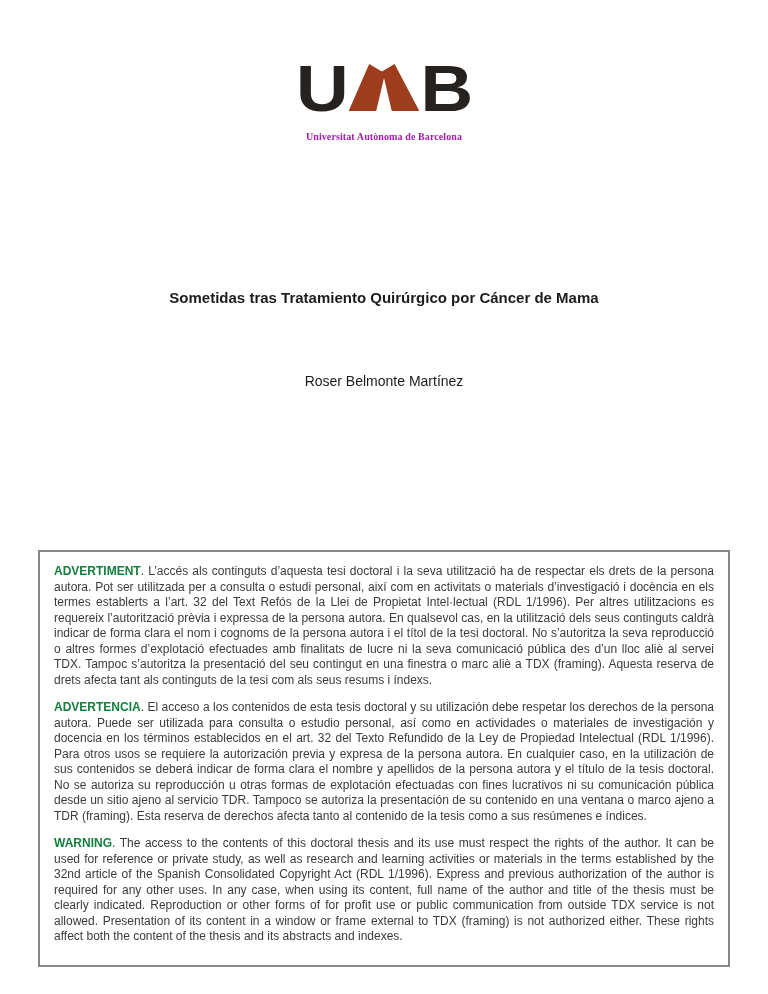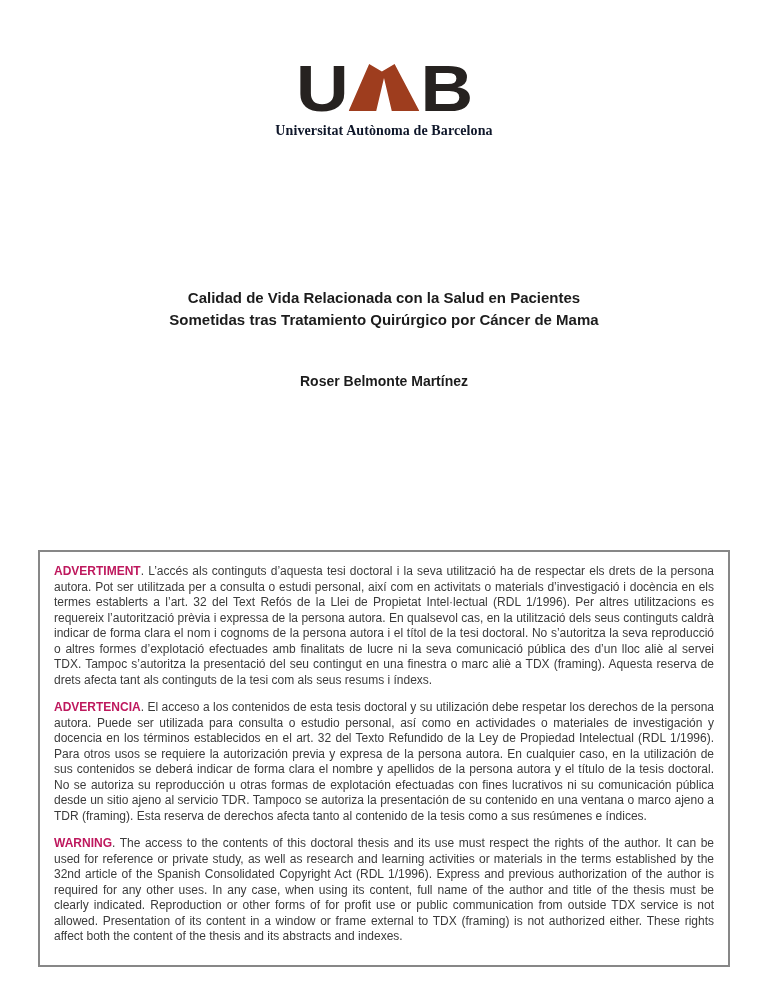--- a/index.html
+++ b/index.html
@@ -39,25 +39,25 @@
     line-height: 47px;
     color: #262220;
     letter-spacing: -1px;
   }
   .uab-letters svg {
     width: 62px;
     height: 47px;
     margin: 0 1px;
   }
   .wordmark {
-    margin-top: 10px;
+    margin-top: 18px;
     font-family: "Liberation Serif", serif;
     font-weight: bold;
-    font-size: 14px;
-    color: #0f172a;
+    font-size: 10px;
+    color: #a21caf;
     letter-spacing: 0.1px;
   }
 
   
   .title {
     position: absolute;
     top: 287px;
     left: 0;
     right: 0;
     text-align: center;
@@ -66,21 +66,21 @@
     line-height: 22px;
     color: #1c1c1c;
   }
   .author {
     position: absolute;
     top: 373px;
     left: 0;
     right: 0;
     text-align: center;
     font-size: 14px;
-    font-weight: bold;
+    font-weight: normal;
     color: #1c1c1c;
   }
 
   
   .notice-box {
     position: absolute;
     top: 550px;
     left: 38px;
     width: 692px;
     min-height: 410px;
@@ -93,41 +93,40 @@
     margin: 0 0 12px 0;
     font-size: 12px;
     line-height: 15.5px;
     text-align: justify;
     color: #3b3b3b;
   }
   .notice-box p:last-child {
     margin-bottom: 10px;
   }
   .notice-box strong {
-    color: #be185d;
+    color: #15803d;
   }
 </style>
 </head>
 <body>
 
 <div class="page">
 
   <div class="logo-block">
     <div class="uab-letters">
       <span class="logo-letter">U</span>
       <svg viewBox="0 0 100 100" preserveAspectRatio="none" aria-hidden="true">
         <path fill="#9e3d1e" fill-rule="evenodd" d="M 0,100 L 29,0 L 47,16 L 65,0 L 100,100 L 0,100 Z M 50,30 L 61,100 L 39,100 Z"></path>
       </svg>
       <span class="logo-letter">B</span>
     </div>
     <div class="wordmark">Universitat Autònoma de Barcelona</div>
   </div>
 
   <div class="title">
-    <div>Calidad de Vida Relacionada con la Salud en Pacientes</div>
     <div>Sometidas tras Tratamiento Quirúrgico por Cáncer de Mama</div>
   </div>
 
   <div class="author">Roser Belmonte Martínez</div>
 
   <div class="notice-box">
     <p><strong>ADVERTIMENT</strong><span>. L’accés als continguts d’aquesta tesi doctoral i la seva utilització ha de respectar els drets de la persona autora. Pot ser utilitzada per a consulta o estudi personal, així com en activitats o materials d’investigació i docència en els termes establerts a l’art. 32 del Text Refós de la Llei de Propietat Intel·lectual (RDL 1/1996). Per altres utilitzacions es requereix l’autorització prèvia i expressa de la persona autora. En qualsevol cas, en la utilització dels seus continguts caldrà indicar de forma clara el nom i cognoms de la persona autora i el títol de la tesi doctoral. No s’autoritza la seva reproducció o altres formes d’explotació efectuades amb finalitats de lucre ni la seva comunicació pública des d’un lloc aliè al servei TDX. Tampoc s’autoritza la presentació del seu contingut en una finestra o marc aliè a TDX (framing). Aquesta reserva de drets afecta tant als continguts de la tesi com als seus resums i índexs.</span></p>
     <p><strong>ADVERTENCIA</strong><span>. El acceso a los contenidos de esta tesis doctoral y su utilización debe respetar los derechos de la persona autora. Puede ser utilizada para consulta o estudio personal, así como en actividades o materiales de investigación y docencia en los términos establecidos en el art. 32 del Texto Refundido de la Ley de Propiedad Intelectual (RDL 1/1996). Para otros usos se requiere la autorización previa y expresa de la persona autora. En cualquier caso, en la utilización de sus contenidos se deberá indicar de forma clara el nombre y apellidos de la persona autora y el título de la tesis doctoral. No se autoriza su reproducción u otras formas de explotación efectuadas con fines lucrativos ni su comunicación pública desde un sitio ajeno al servicio TDR. Tampoco se autoriza la presentación de su contenido en una ventana o marco ajeno a TDR (framing). Esta reserva de derechos afecta tanto al contenido de la tesis como a sus resúmenes e índices.</span></p>
     <p><strong>WARNING</strong><span>. The access to the contents of this doctoral thesis and its use must respect the rights of the author. It can be used for reference or private study, as well as research and learning activities or materials in the terms established by the 32nd article of the Spanish Consolidated Copyright Act (RDL 1/1996). Express and previous authorization of the author is required for any other uses. In any case, when using its content, full name of the author and title of the thesis must be clearly indicated. Reproduction or other forms of for profit use or public communication from outside TDX service is not allowed. Presentation of its content in a window or frame external to TDX (framing) is not authorized either. These rights affect both the content of the thesis and its abstracts and indexes.</span></p>
   </div>

